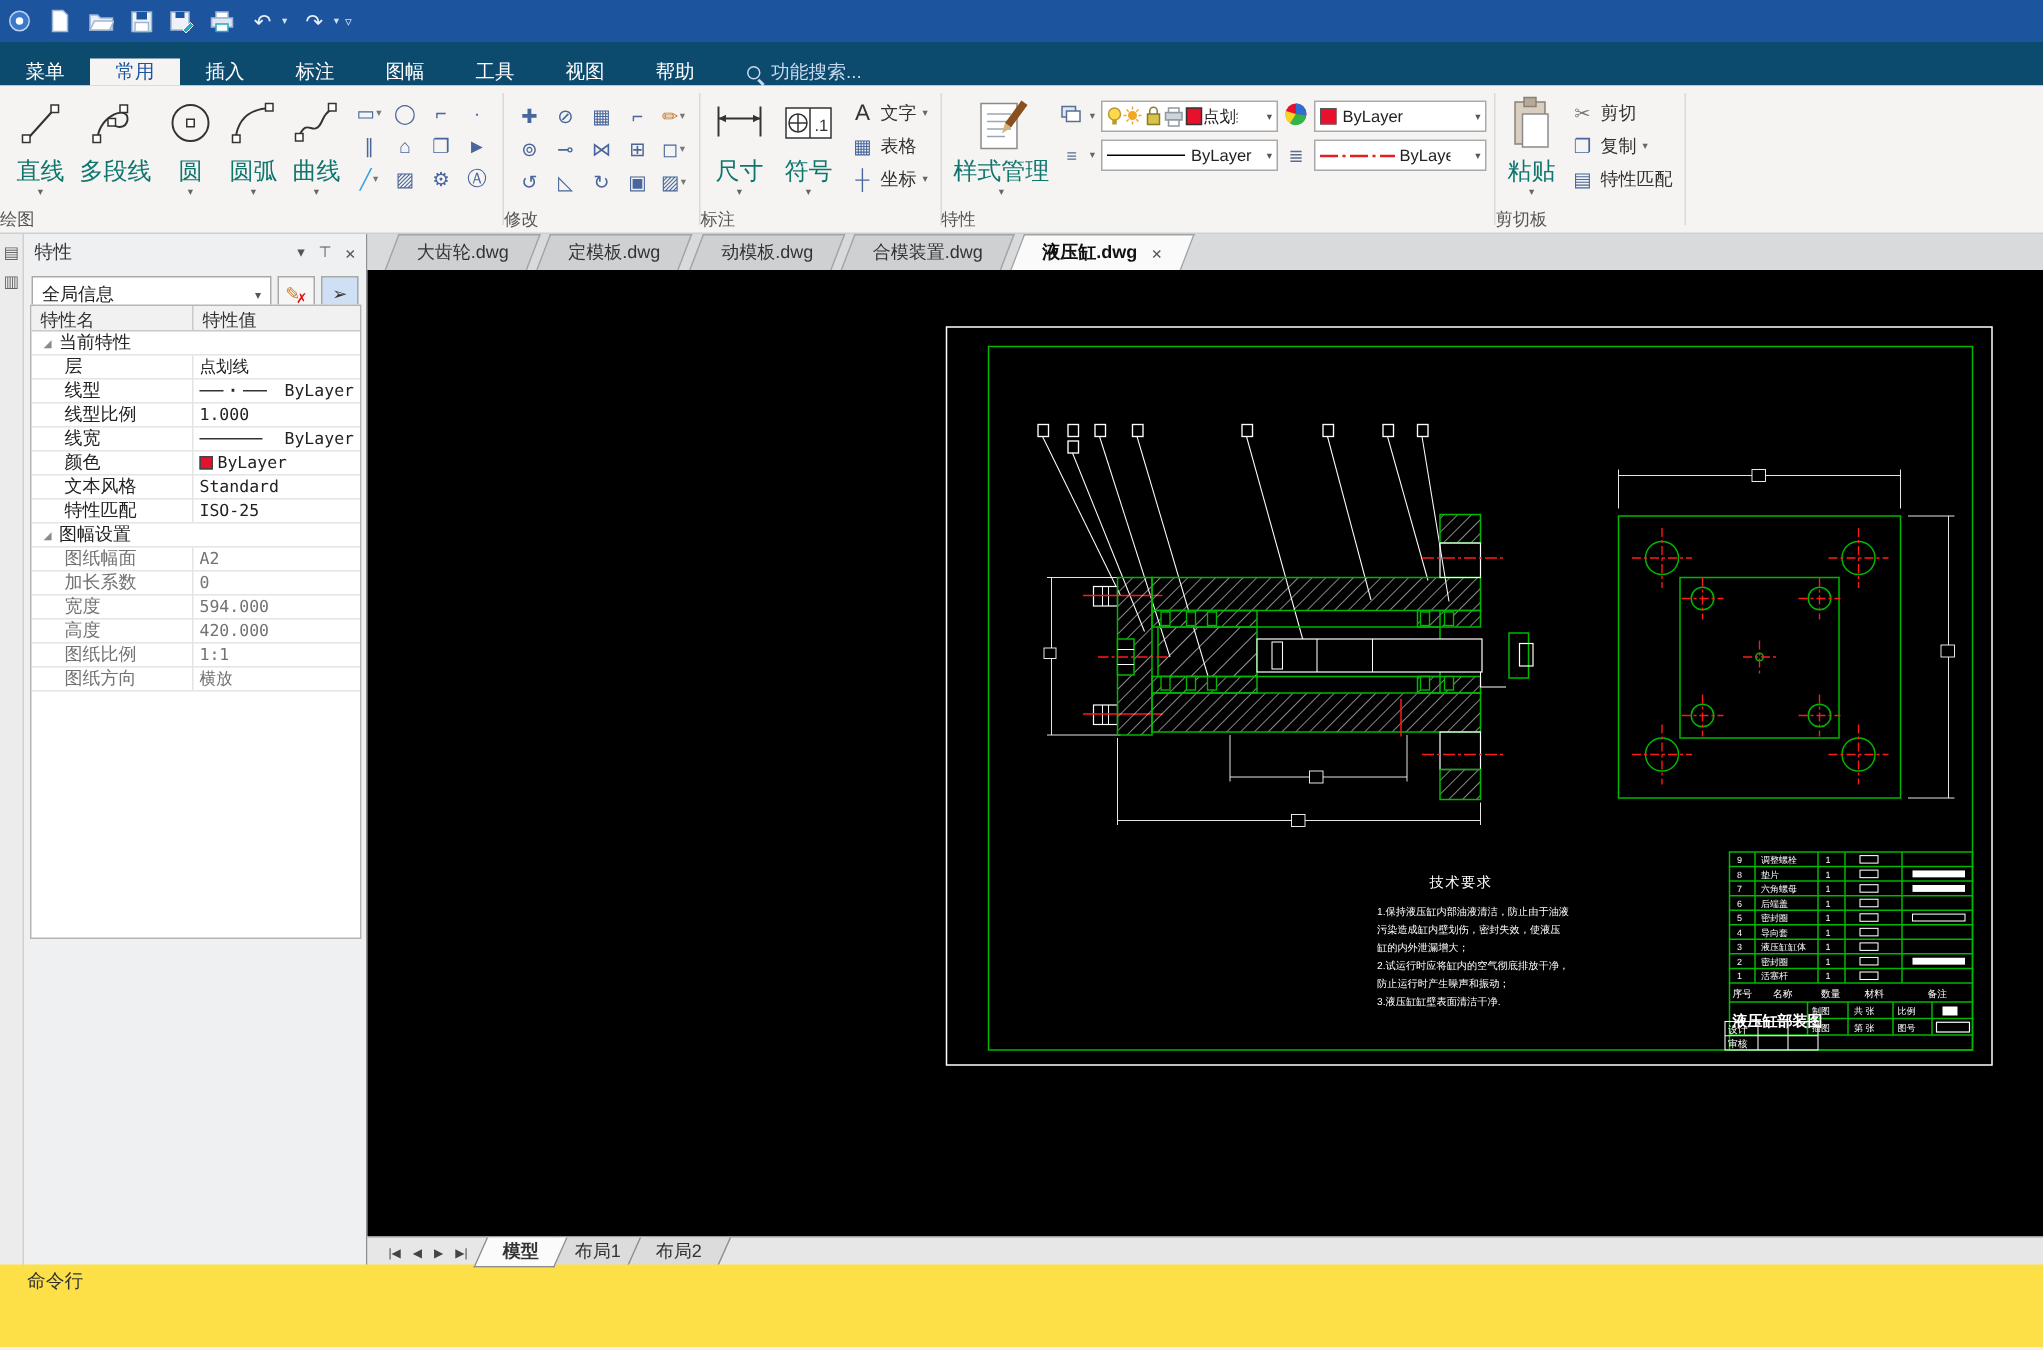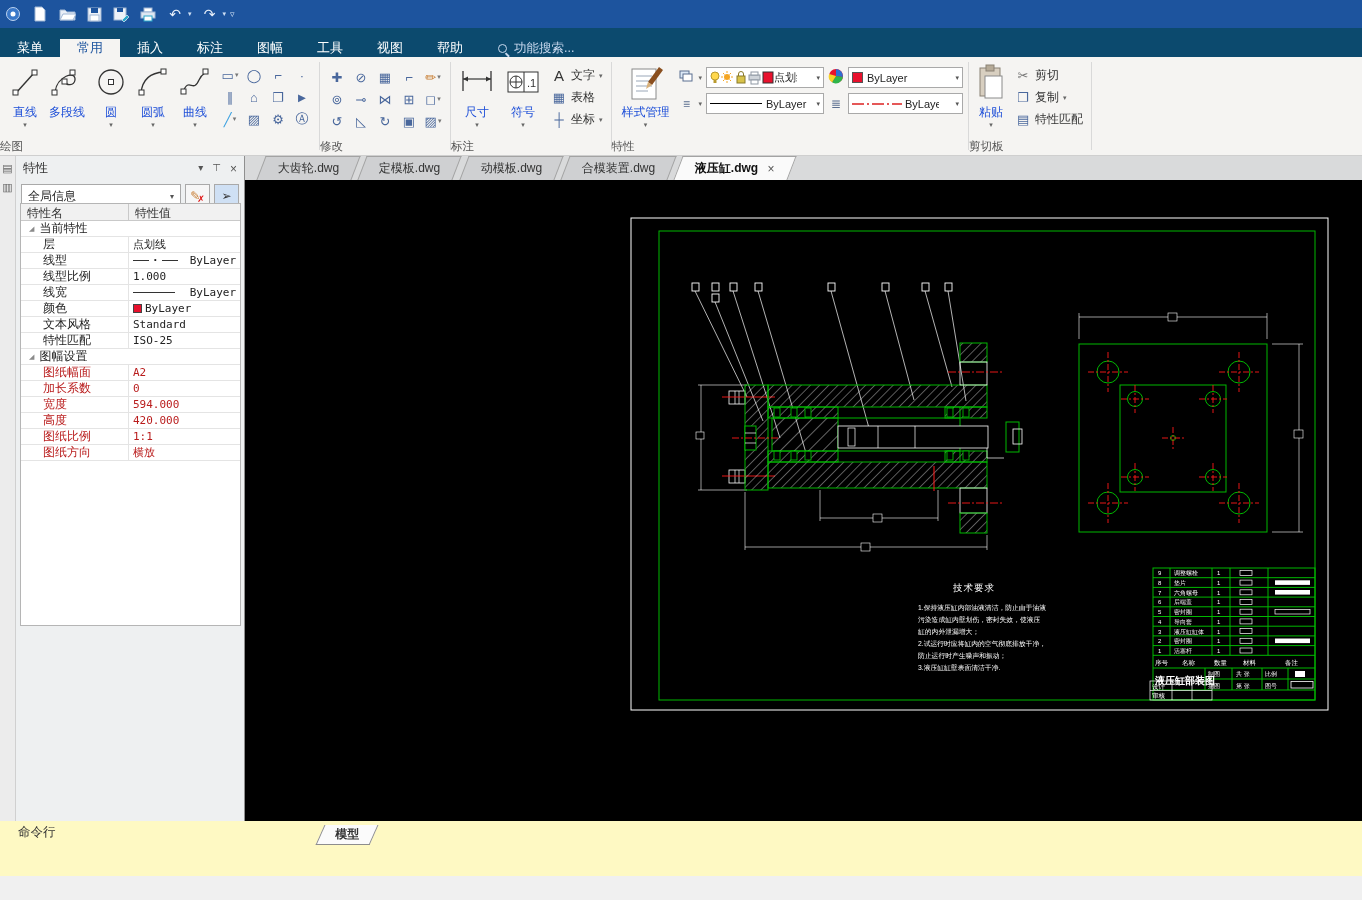--- a/index.html
+++ b/index.html
@@ -22,21 +22,21 @@
   .mag{width:9px;height:9px;border:1.5px solid #c9d9ef;border-radius:50%;position:relative}
   .mag::after{content:"";position:absolute;width:5px;height:1.5px;background:#c9d9ef;transform:rotate(45deg);left:6px;top:9px}
 
   
   .ribbon{position:absolute;left:0;top:57px;right:0;height:99px;background:#f5f4f2;border-bottom:1px solid #cfcfcf;display:flex}
   .rgroup{position:relative;height:100%;padding:3px 5px 15px 5px;display:flex;align-items:flex-start;gap:4px}
   .glabel{position:absolute;bottom:1px;left:0;right:0;text-align:left;color:#555;font-size:11.5px}
   .rdivider{width:1px;background:#d9d9d9;margin:5px 0}
   .bigbtn{display:flex;flex-direction:column;align-items:center;padding:2px 3px;min-width:34px}
   .bigbtn .bicon{height:42px;display:flex;align-items:center;justify-content:center}
-  .bigbtn .blabel{font-size:12px;color:#1d4ed8;white-space:nowrap}
+  .bigbtn .blabel{font-size:16px;color:#0f766e;white-space:nowrap}
   .bcaret{font-size:7px;color:#666;line-height:7px}
   .sgrid{display:grid;grid-template-rows:repeat(3,22px);grid-auto-flow:column;align-content:start;margin-top:4px}
   .sgi{width:24px;height:22px;display:flex;align-items:center;justify-content:center;color:#49679c;font-size:13px}
   .sgi .dd{font-size:7px;color:#777;margin-left:1px}
   .stack{display:flex;flex-direction:column;gap:2px;margin-top:5px}
   .stackbtn{display:flex;align-items:center;gap:4px;font-size:12px;color:#333;height:20px;padding:0 3px}
   .stackbtn .sic{color:#49679c;font-size:13px;width:16px;text-align:center}
   .combo{height:21px;background:#fff;border:1px solid #a9a9a9;display:flex;align-items:center;padding:0 3px;font-size:11px;color:#222}
   .combo .cc{margin-left:auto;font-size:7px;color:#555;padding-left:3px}
   .props-col{display:flex;flex-direction:column;gap:5px;padding-top:7px}
@@ -56,21 +56,21 @@
   .pp-btn{width:25px;height:24px;border:1px solid #a9a9a9;background:#f6f6f6;display:flex;align-items:center;justify-content:center;font-size:12px}
   .pp-table{position:absolute;top:47px;left:4px;right:3px;height:423px;background:#fff;border:1px solid #b5b5b5;overflow:hidden}
   .pt-head{display:flex;height:17px;background:#f1f1f1;border-bottom:1px solid #c9c9c9;color:#333}
   .pt-head div{padding:1px 6px;font-size:12px}
   .ptc1{width:108px;border-right:1px solid #c9c9c9}
   .pr{display:flex;height:16px;border-bottom:1px solid #e4e4e4;align-items:center;font-size:12px}
   .pr .n{width:108px;padding-left:22px;border-right:1px solid #e4e4e4;height:100%;display:flex;align-items:center;white-space:nowrap;overflow:hidden}
   .pr .v{flex:1;padding:0 4px;height:100%;display:flex;align-items:center;gap:3px;font-family:"DejaVu Sans Mono",monospace;font-size:11px;white-space:nowrap;overflow:hidden}
   .pr.group .n{width:100%;border-right:none;padding-left:8px;font-weight:normal;gap:5px}
   .pr.group .tri{color:#8a8a8a;font-size:7px}
-  .pr.dim{color:#b91c1c}
+  .pr.dim{color:#737373}
   .v-right{margin-left:auto}
   .pvline{display:inline-block;border-top:1px solid #333}
   .psw{width:9px;height:9px;background:#e8112d;border:1px solid #444;display:inline-block}
 
   
   .doc-tabs{position:absolute;left:245px;top:156px;right:0;height:24px;background:#d9dadb;display:flex;align-items:stretch;padding-left:16px;overflow:hidden}
   .dtab{position:relative;margin-right:6px;padding:0 16px;display:flex;align-items:center;font-size:12px;color:#333;background:#cfd0d2;transform:skewX(-21deg);border:1px solid #a3a3a3;border-bottom:none}
   .dtab>span{transform:skewX(21deg);white-space:nowrap}
   .dtab.active{background:#fafafa;font-weight:bold;color:#111}
   .dtab .x{transform:skewX(21deg);margin-left:10px;color:#555;font-weight:normal;font-size:12px}
@@ -80,21 +80,21 @@
   .canvas svg{display:block;width:100%;height:100%}
 
   
   .model-bar{position:absolute;left:245px;top:824px;right:0;height:21px;background:#e7e7e7;border-top:1px solid #9d9d9d;display:flex;align-items:stretch;padding-left:6px}
   .mnav{display:flex;align-items:center;gap:8px;color:#444;font-size:8px;padding:0 8px}
   .mtab{position:relative;margin-right:-6px;padding:0 14px;display:flex;align-items:center;font-size:12px;color:#333;background:#dcdcdc;transform:skewX(-24deg);border:1px solid #8d8d8d;border-top:none}
   .mtab>span{transform:skewX(24deg)}
   .mtab.active{background:#fbfbfb;font-weight:bold;z-index:2}
 
   
-  .cmd-area{position:absolute;left:0;right:0;top:821px;height:55px;background:#fef9c3}
+  .cmd-area{position:absolute;left:0;right:0;top:843px;height:55px;background:#fde047}
   .cmd-label{padding:3px 0 0 18px;color:#333;font-size:12.5px}
   .cmd-box{position:absolute;top:21px;left:0;right:0;bottom:0;background:#fff;border:1px solid #a8a8a8;font-family:"DejaVu Sans Mono",monospace;font-size:12px;color:#111;padding:1px 4px;line-height:15px}
 
   svg text{font-family:"Liberation Sans",sans-serif}
 </style>
 </head>
 <body>
 
 <div id="app">
 

